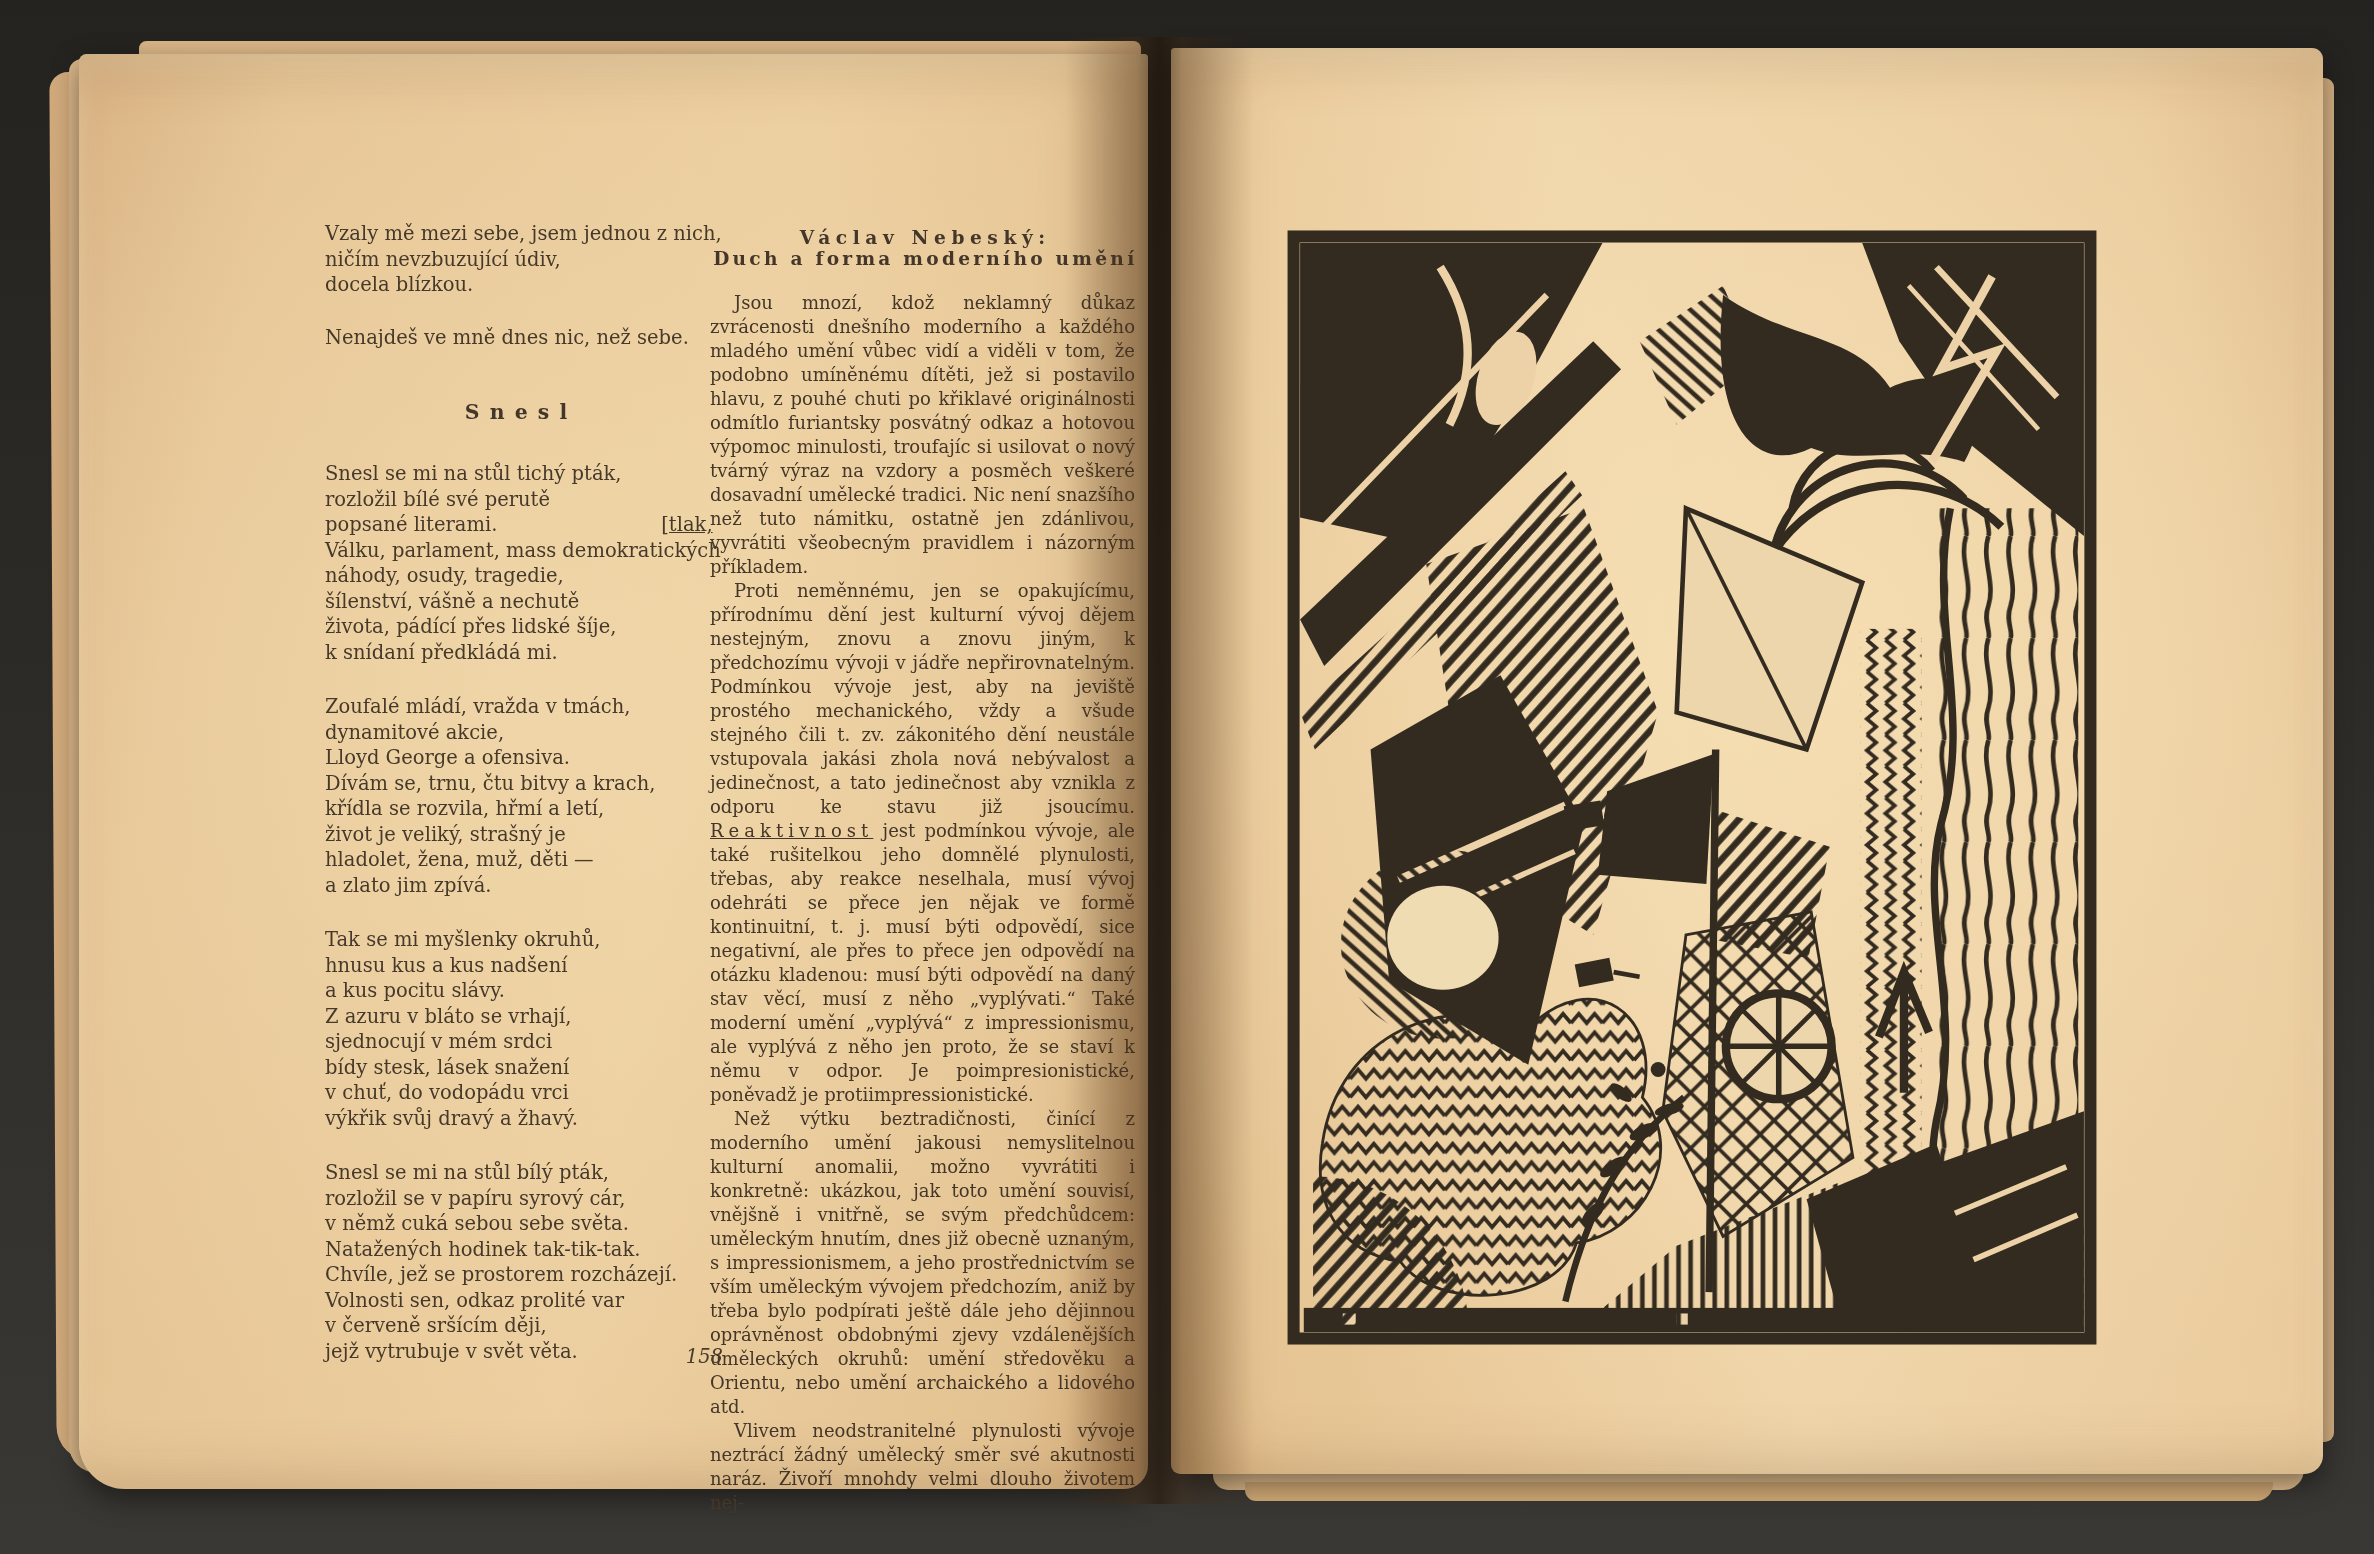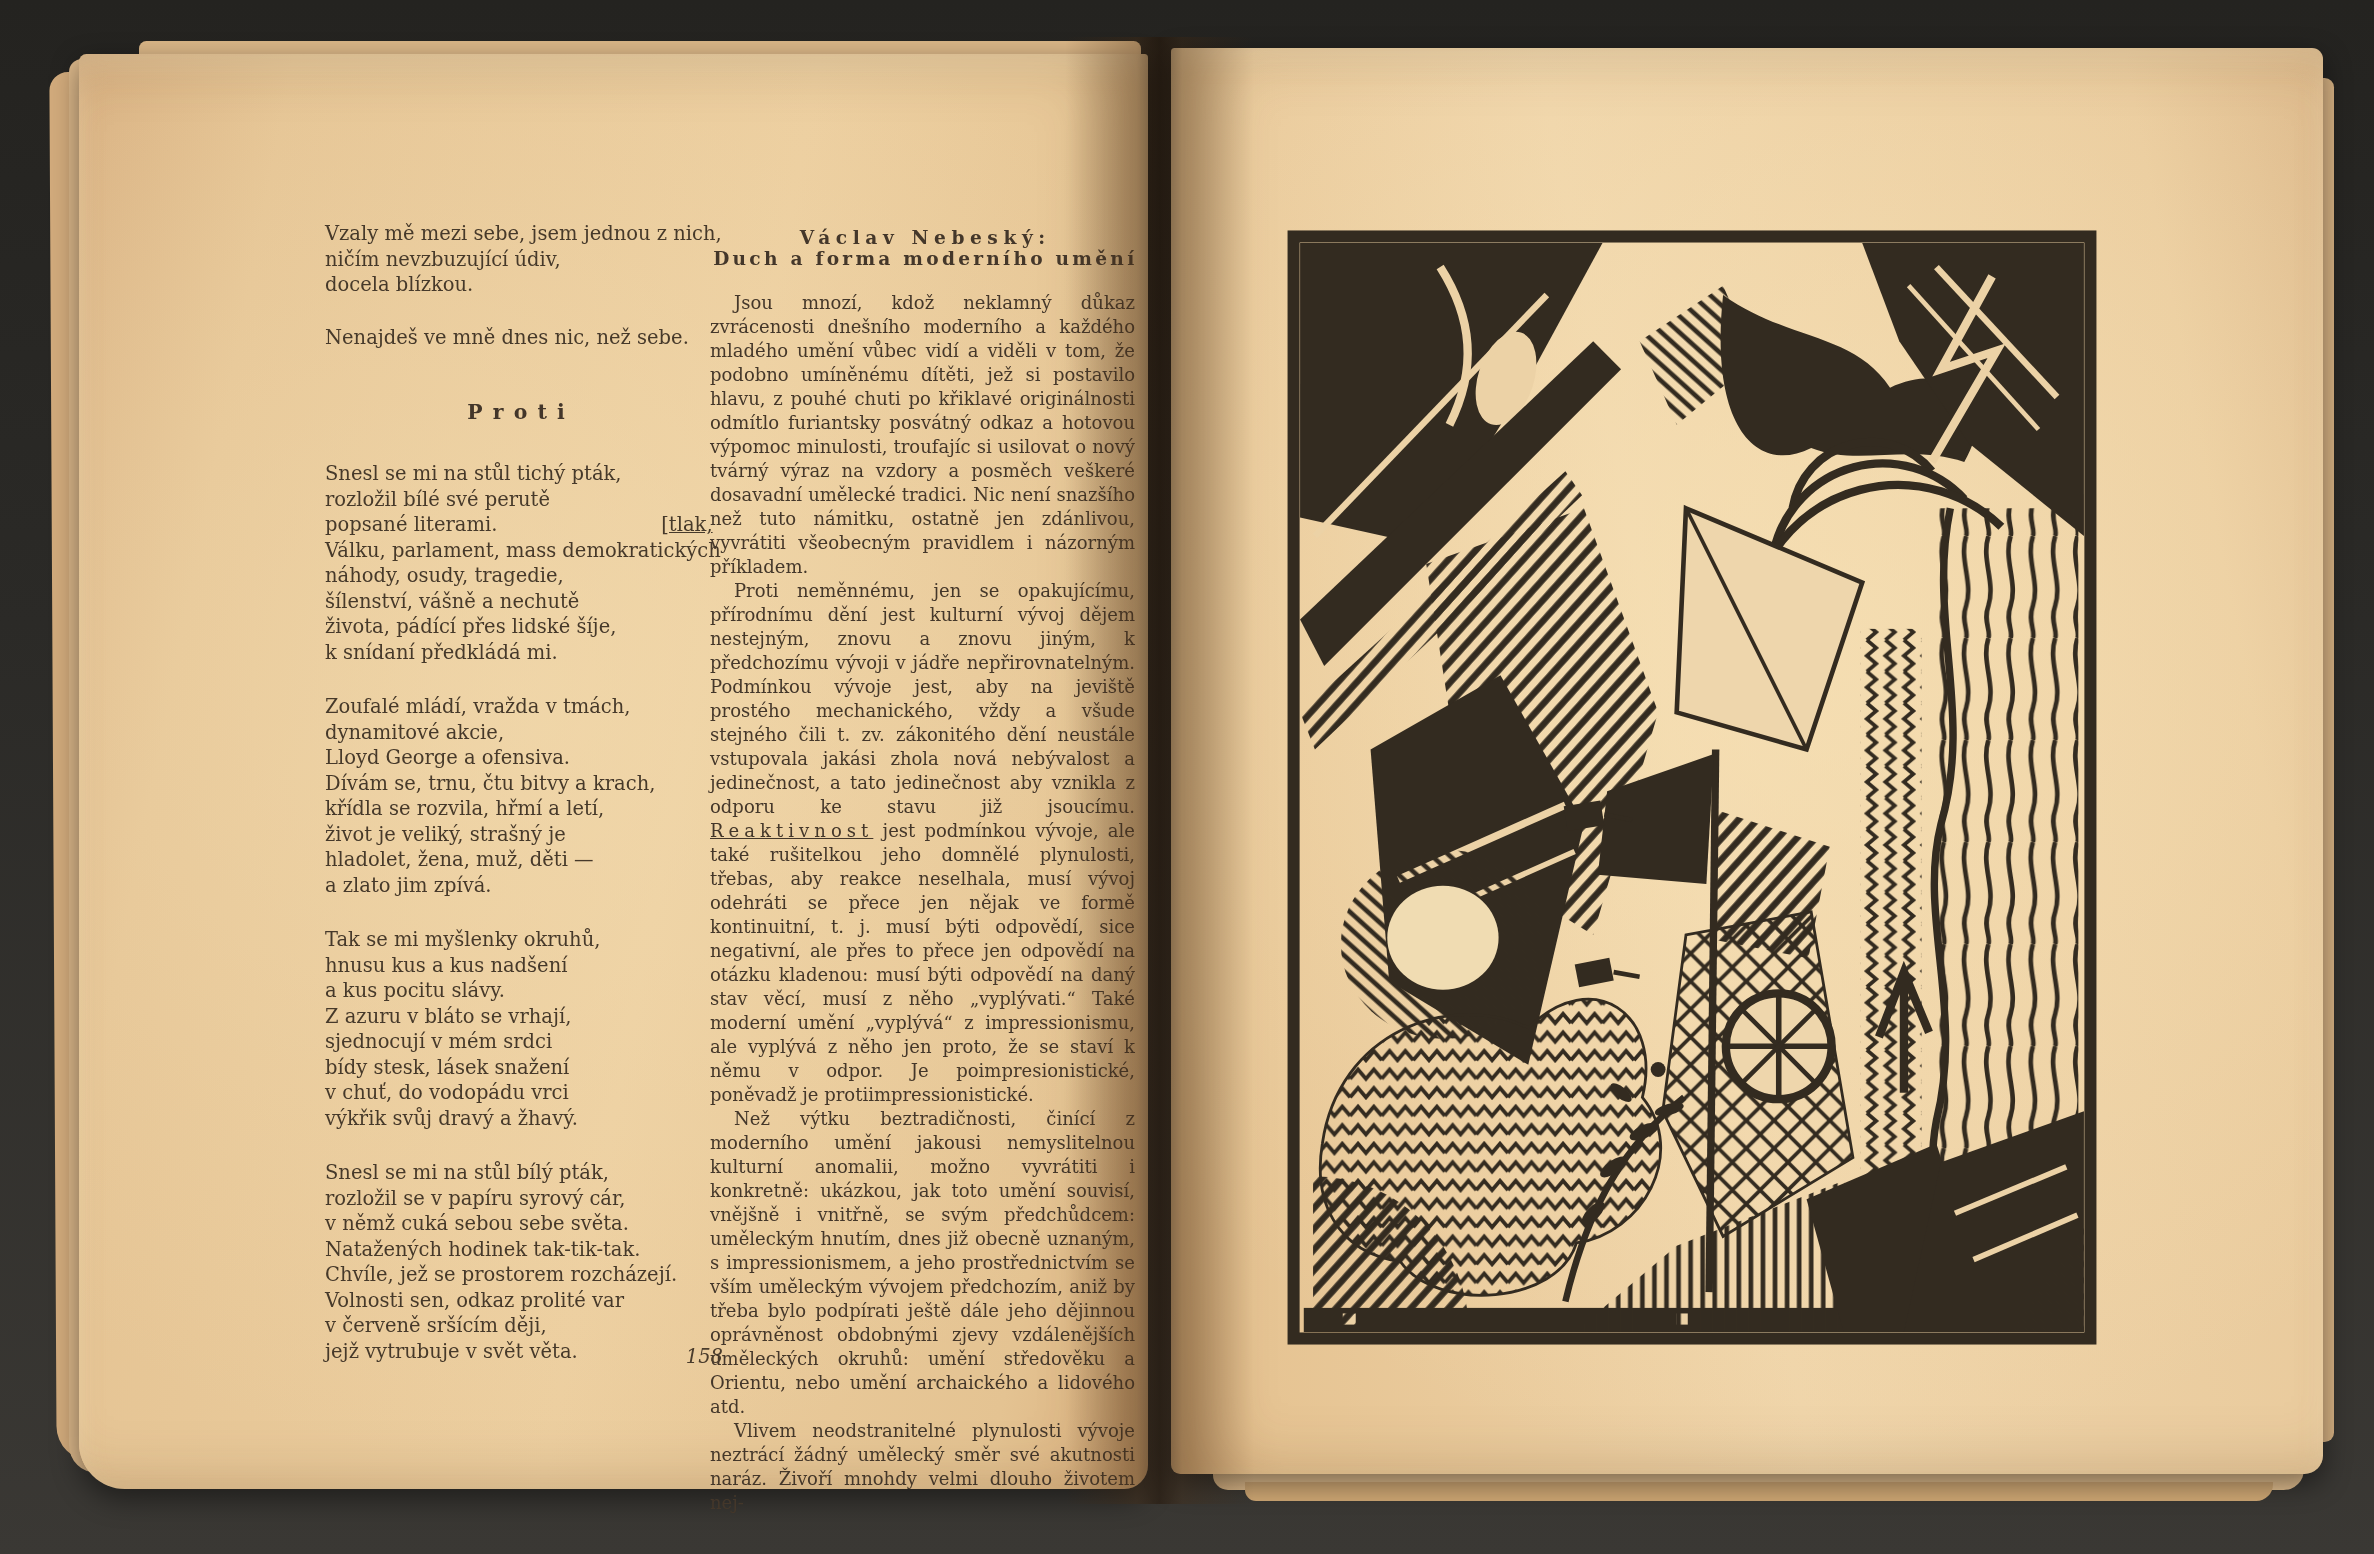--- a/index.html
+++ b/index.html
@@ -94,21 +94,21 @@
       <div class="intro">
           <div class="pline">Vzaly mě mezi sebe, jsem jednou z nich,</div>
           <div class="pline">ničím nevzbuzující údiv,</div>
           <div class="pline">docela blízkou.</div>
         </div>
 
       <div class="closing">
         <div class="pline">Nenajdeš ve mně dnes nic, než sebe.</div>
       </div>
 
-      <h3 class="poem-title">Proti</h3>
+      <h3 class="poem-title">Snesl</h3>
 
       <div class="stanza">
         <span class="turnover">[tlak,</span>
       <div class="pline">Snesl se mi na stůl tichý pták,</div>
           <div class="pline">rozložil bílé své perutě</div>
           <div class="pline">popsané literami.</div>
           <div class="pline">Válku, parlament, mass demokratických</div>
           <div class="pline">náhody, osudy, tragedie,</div>
           <div class="pline">šílenství, vášně a nechutě</div>
           <div class="pline">života, pádící přes lidské šíje,</div>

